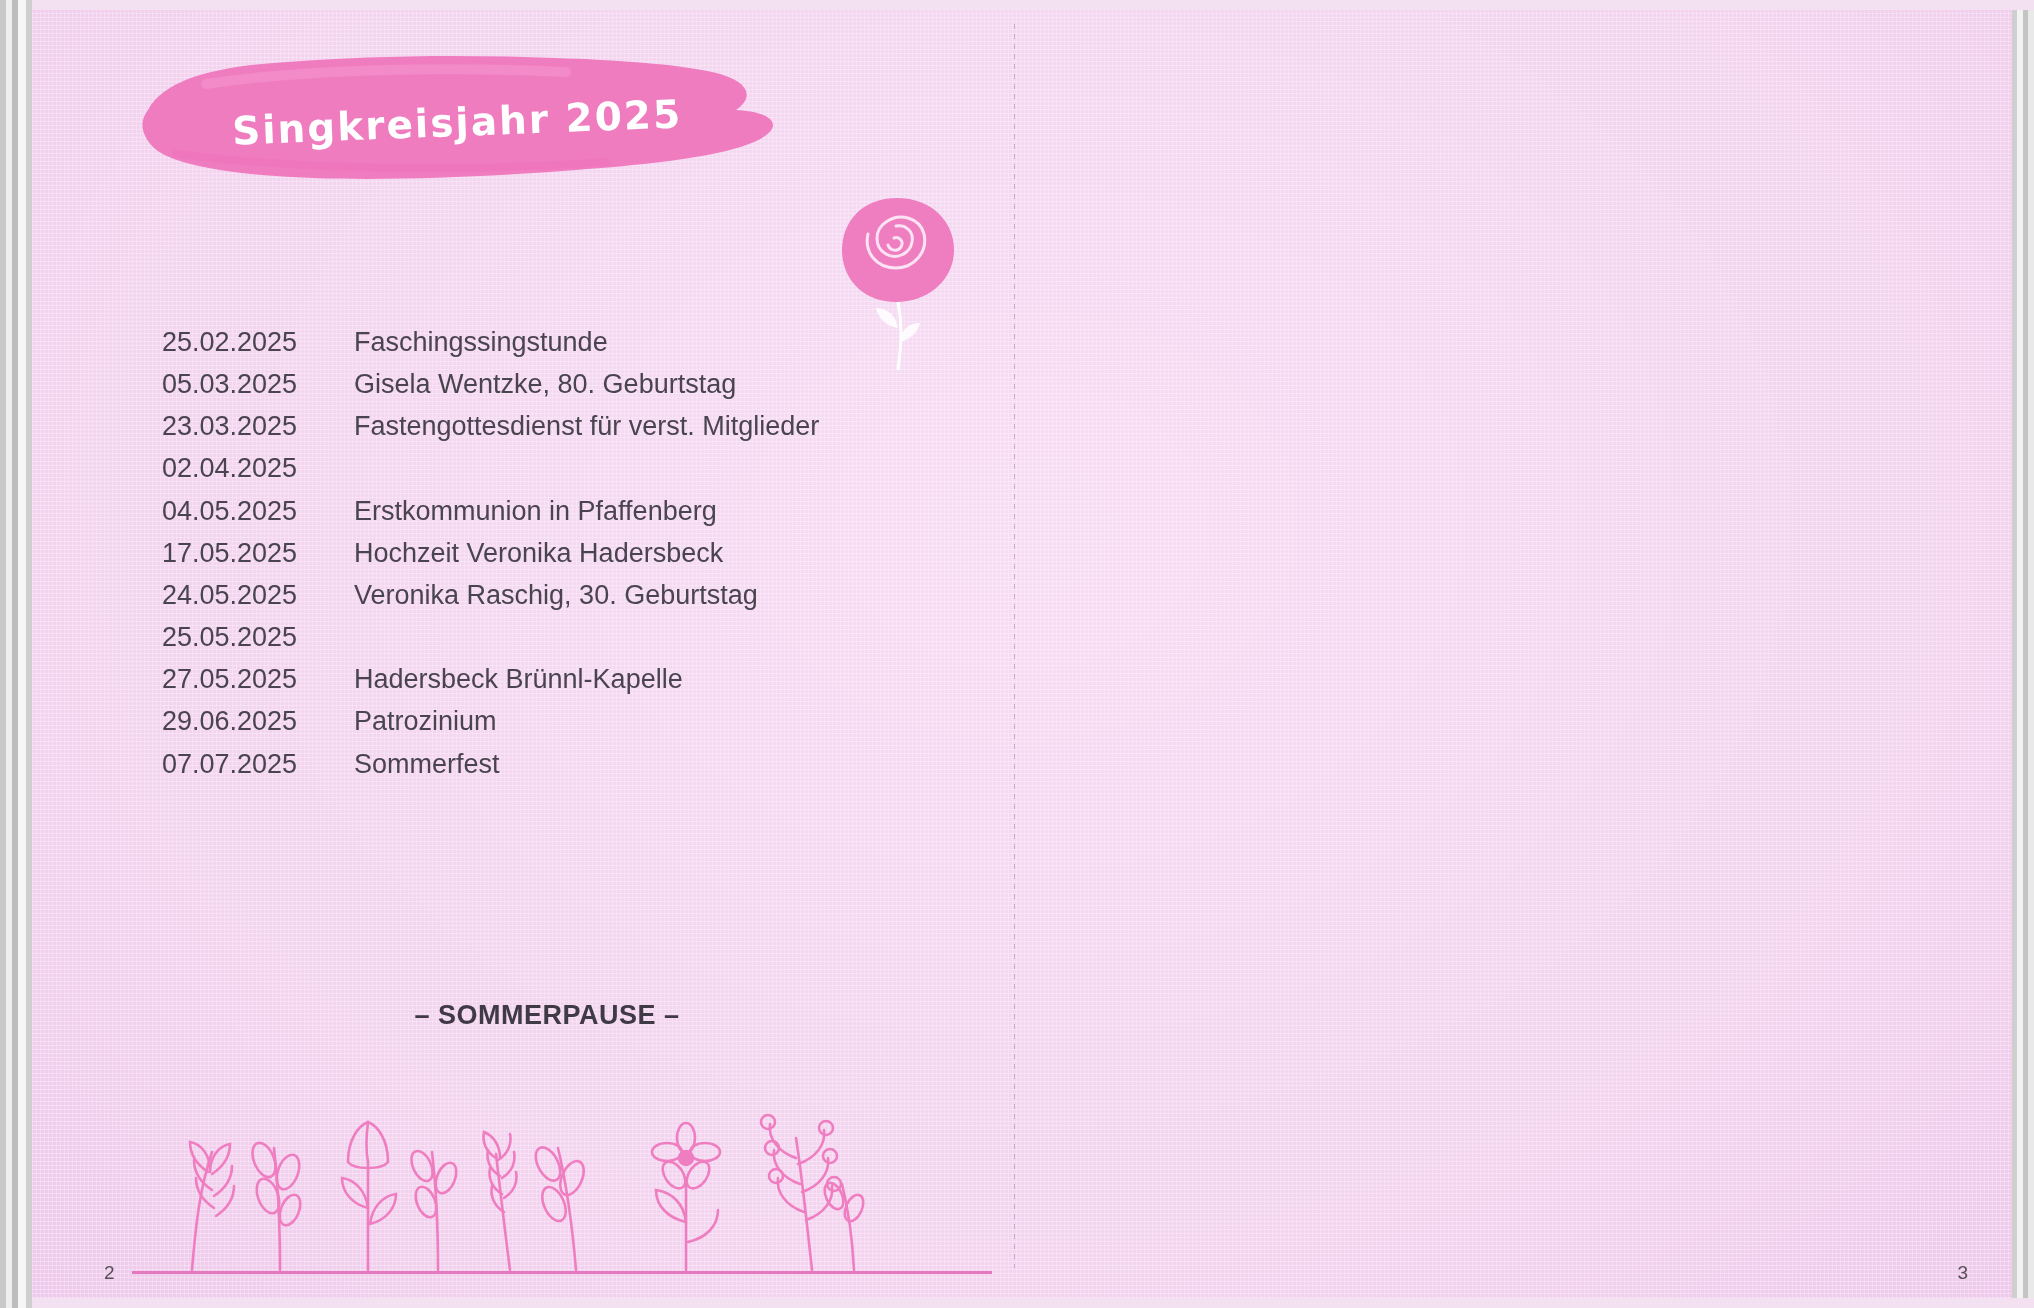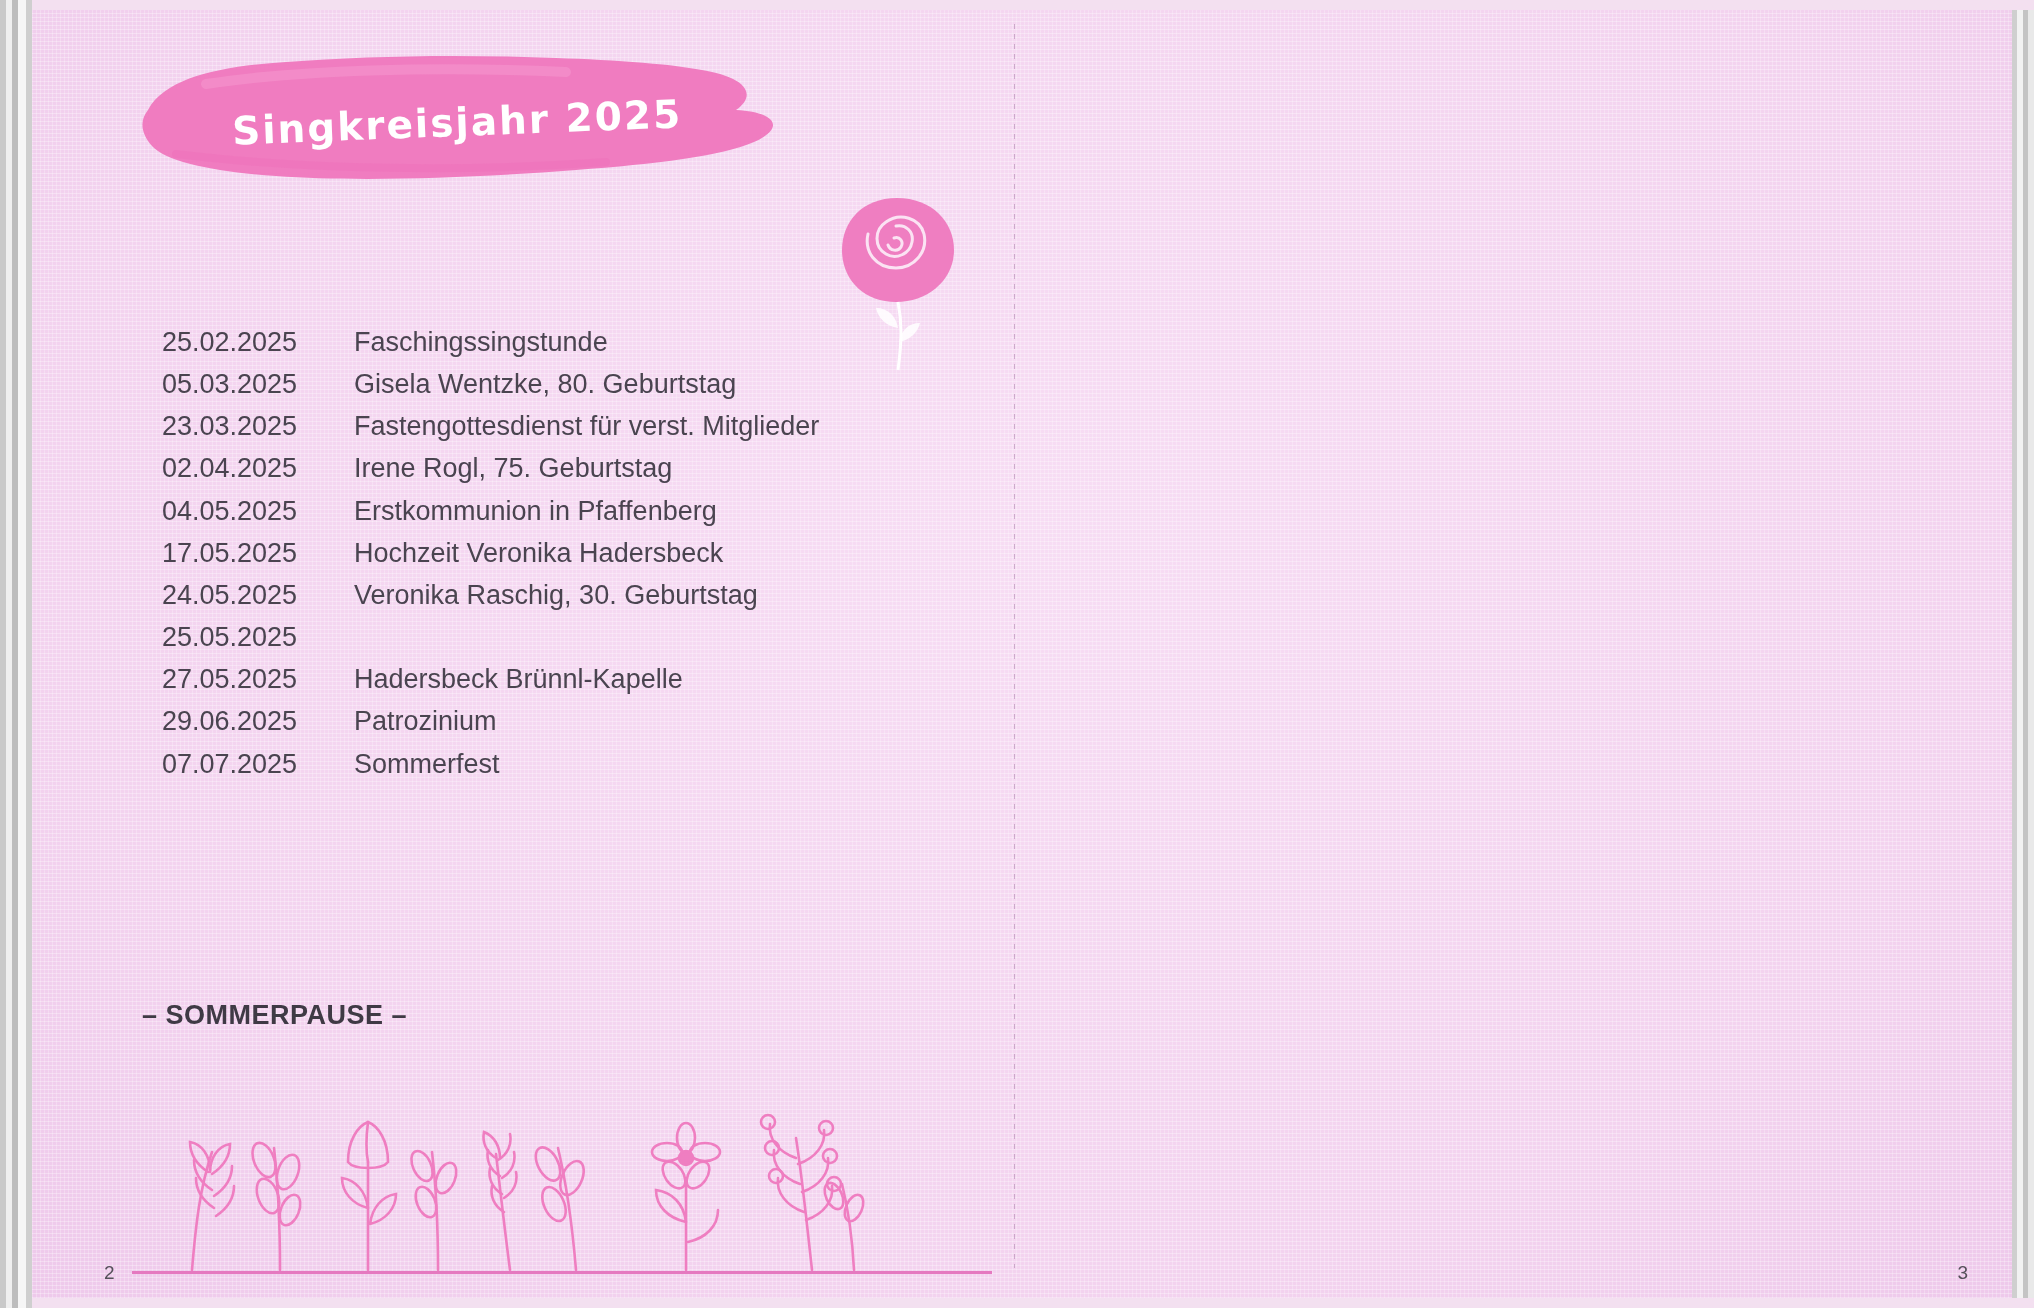--- a/index.html
+++ b/index.html
@@ -107,21 +107,21 @@
     text-align: left;
     white-space: nowrap;
   }
   .event-desc { flex: 1 1 auto; }
 
   .sommerpause {
     position: absolute;
     left: 110px;
     top: 990px;
     width: 810px;
-    text-align: left;
+    text-align: center;
     font-size: 27px;
     font-weight: 700;
     letter-spacing: 0.5px;
     color: #3f3a45;
   }
 
   
   .floral { position: absolute; bottom: 26px; height: 160px; }
   .floral-left  { left: 120px;  width: 780px; }
 
@@ -174,21 +174,20 @@
       <div class="event-row">
           <span class="event-date">05.03.2025</span>
           <span class="event-desc">Gisela Wentzke, 80. Geburtstag</span>
         </div>
       <div class="event-row">
           <span class="event-date">23.03.2025</span>
           <span class="event-desc">Fastengottesdienst für verst. Mitglieder</span>
         </div>
       <div class="event-row">
           <span class="event-date">02.04.2025</span>
-          <span class="event-desc">Irene Rogl, 75. Geburtstag</span>
         </div>
       <div class="event-row">
           <span class="event-date">04.05.2025</span>
           <span class="event-desc">Erstkommunion in Pfaffenberg</span>
         </div>
       <div class="event-row">
           <span class="event-date">17.05.2025</span>
           <span class="event-desc">Hochzeit Veronika Hadersbeck</span>
         </div>
       <div class="event-row">

